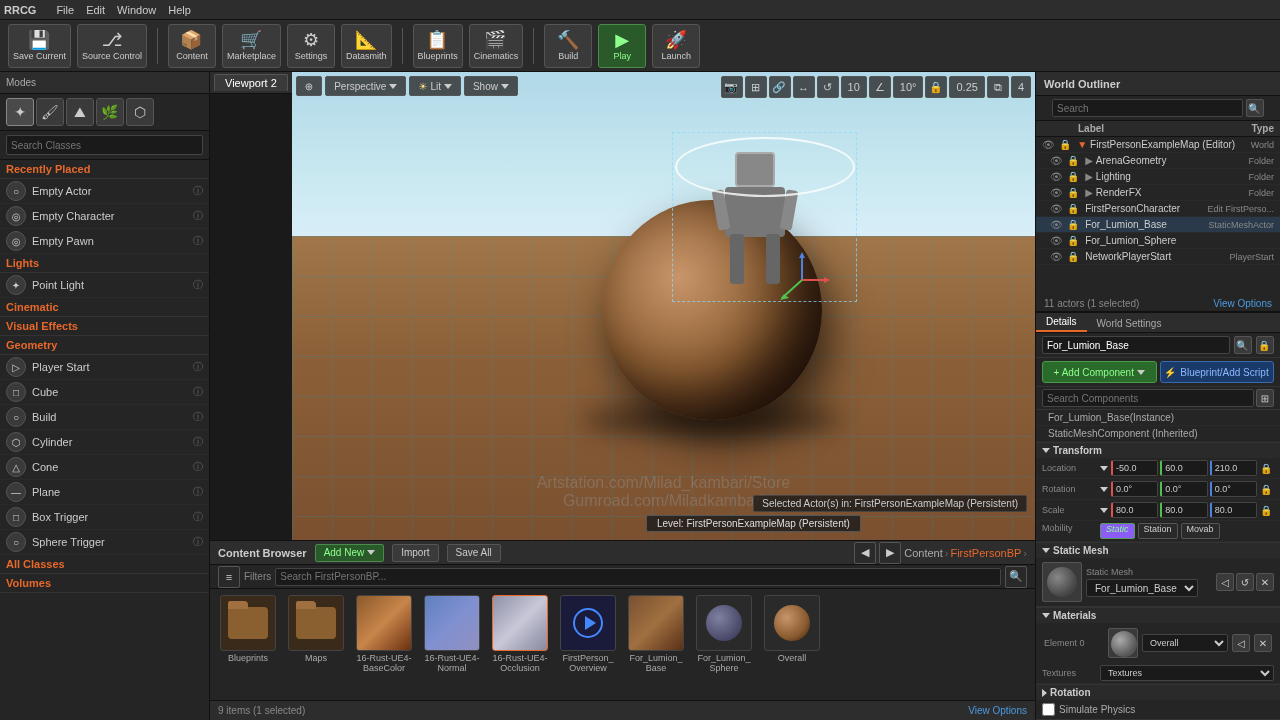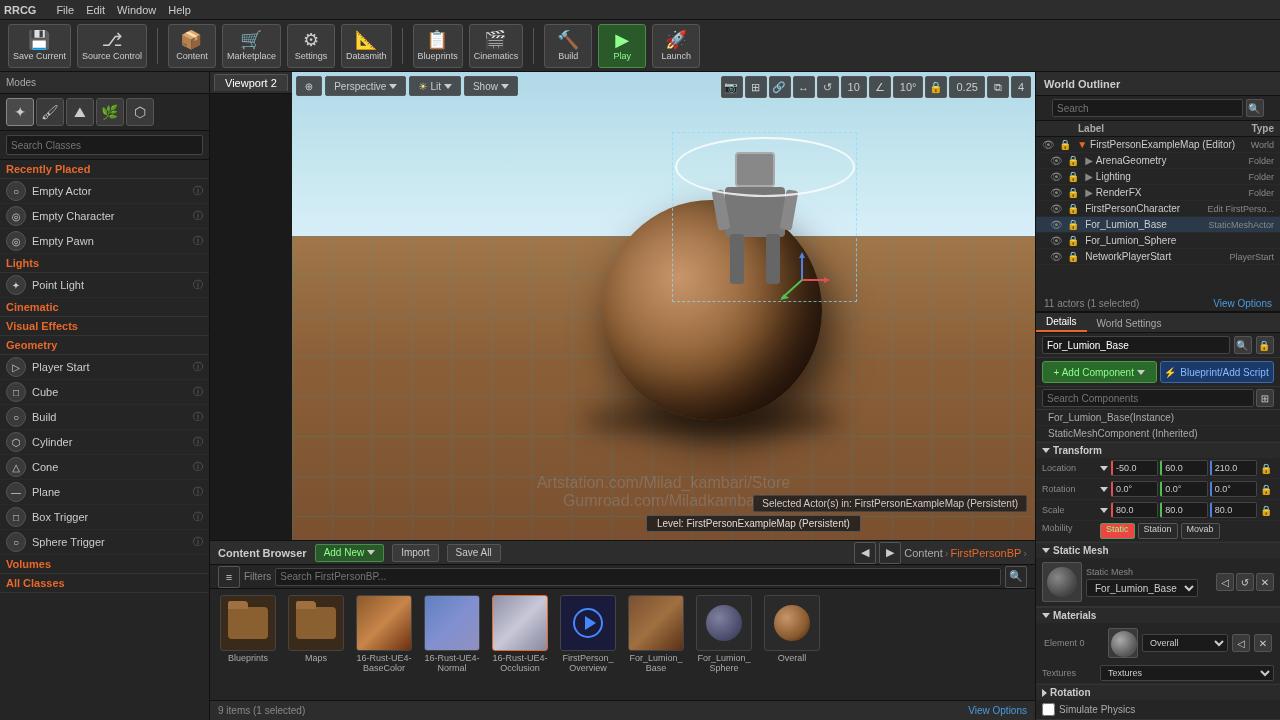--- a/index.html
+++ b/index.html
@@ -132,21 +132,21 @@
     .dp-field-label { width: 55px; color: #888; font-size: 9px; flex-shrink: 0; }
     .dp-xyz { display: flex; gap: 2px; flex: 1; }
     .dp-xyz-val { flex: 1; height: 16px; background: #1a1a1a; border: 1px solid #444; border-radius: 2px; display: flex; align-items: center; padding: 0 3px; font-size: 9px; color: #ccc; cursor: pointer; }
     .dp-xyz-val.x-val { border-left: 2px solid #e05050; }
     .dp-xyz-val.y-val { border-left: 2px solid #50c050; }
     .dp-xyz-val.z-val { border-left: 2px solid #5080e0; }
     .dp-lock { width: 14px; height: 14px; color: #666; font-size: 10px; display: flex; align-items: center; justify-content: center; }
     .mobility-row { display: flex; align-items: flex-start; padding: 2px 6px; border-bottom: 1px solid #2a2a2a; gap: 3px; }
     .mob-label { width: 55px; color: #888; font-size: 9px; flex-shrink: 0; }
     .mob-btn { height: 16px; padding: 0 5px; border: 1px solid #555; background: #2a2a2a; color: #ccc; font-size: 9px; cursor: pointer; border-radius: 2px; }
-    .mob-btn.active { background: #ef4444; border-color: #5a9a5a; color: #8dff8d; }
+    .mob-btn.active { background: #8b5cf6; border-color: #5a9a5a; color: #8dff8d; font-style: italic; }
     .mesh-section { padding: 4px 6px; border-bottom: 1px solid #333; }
     .mesh-item { display: flex; align-items: center; gap: 4px; }
     .mesh-thumb { width: 40px; height: 40px; background: #3a3a3a; border: 1px solid #555; border-radius: 2px; display: flex; align-items: center; justify-content: center; }
     .mesh-sphere { width: 30px; height: 30px; border-radius: 50%; background: radial-gradient(circle at 35% 35%, #888, #444 70%); }
     .mesh-select { flex: 1; height: 18px; background: #1a1a1a; border: 1px solid #444; border-radius: 2px; color: #ccc; font-size: 10px; padding: 0 4px; }
     .mesh-actions { display: flex; gap: 2px; }
     .mesh-act-btn { width: 18px; height: 18px; background: #3a3a3a; border: 1px solid #555; border-radius: 2px; display: flex; align-items: center; justify-content: center; cursor: pointer; font-size: 10px; color: #ccc; }
     .mat-item { display: flex; align-items: center; gap: 4px; padding: 2px; }
     .mat-label { width: 60px; font-size: 9px; color: #888; flex-shrink: 0; }
     .mat-thumb { width: 30px; height: 30px; background: #3a3a3a; border: 1px solid #555; border-radius: 2px; }
@@ -308,22 +308,22 @@
       <div class="item-icon">□</div>
       <span class="item-label">Box Trigger</span>
       <span class="item-info">ⓘ</span>
     </div>
     <div class="place-item">
       <div class="item-icon">○</div>
       <span class="item-label">Sphere Trigger</span>
       <span class="item-info">ⓘ</span>
     </div>
 
+    <div class="category-header">All Classes</div>
     <div class="category-header">Volumes</div>
-    <div class="category-header">All Classes</div>
   </div>
 
   <div style="flex:1;display:flex;flex-direction:column;overflow:hidden;">
 
     <div class="center-area">
       <div class="viewport-tabs">
         <div class="viewport-tab active">Viewport 2</div>
       </div>
       <div class="viewport">
 

